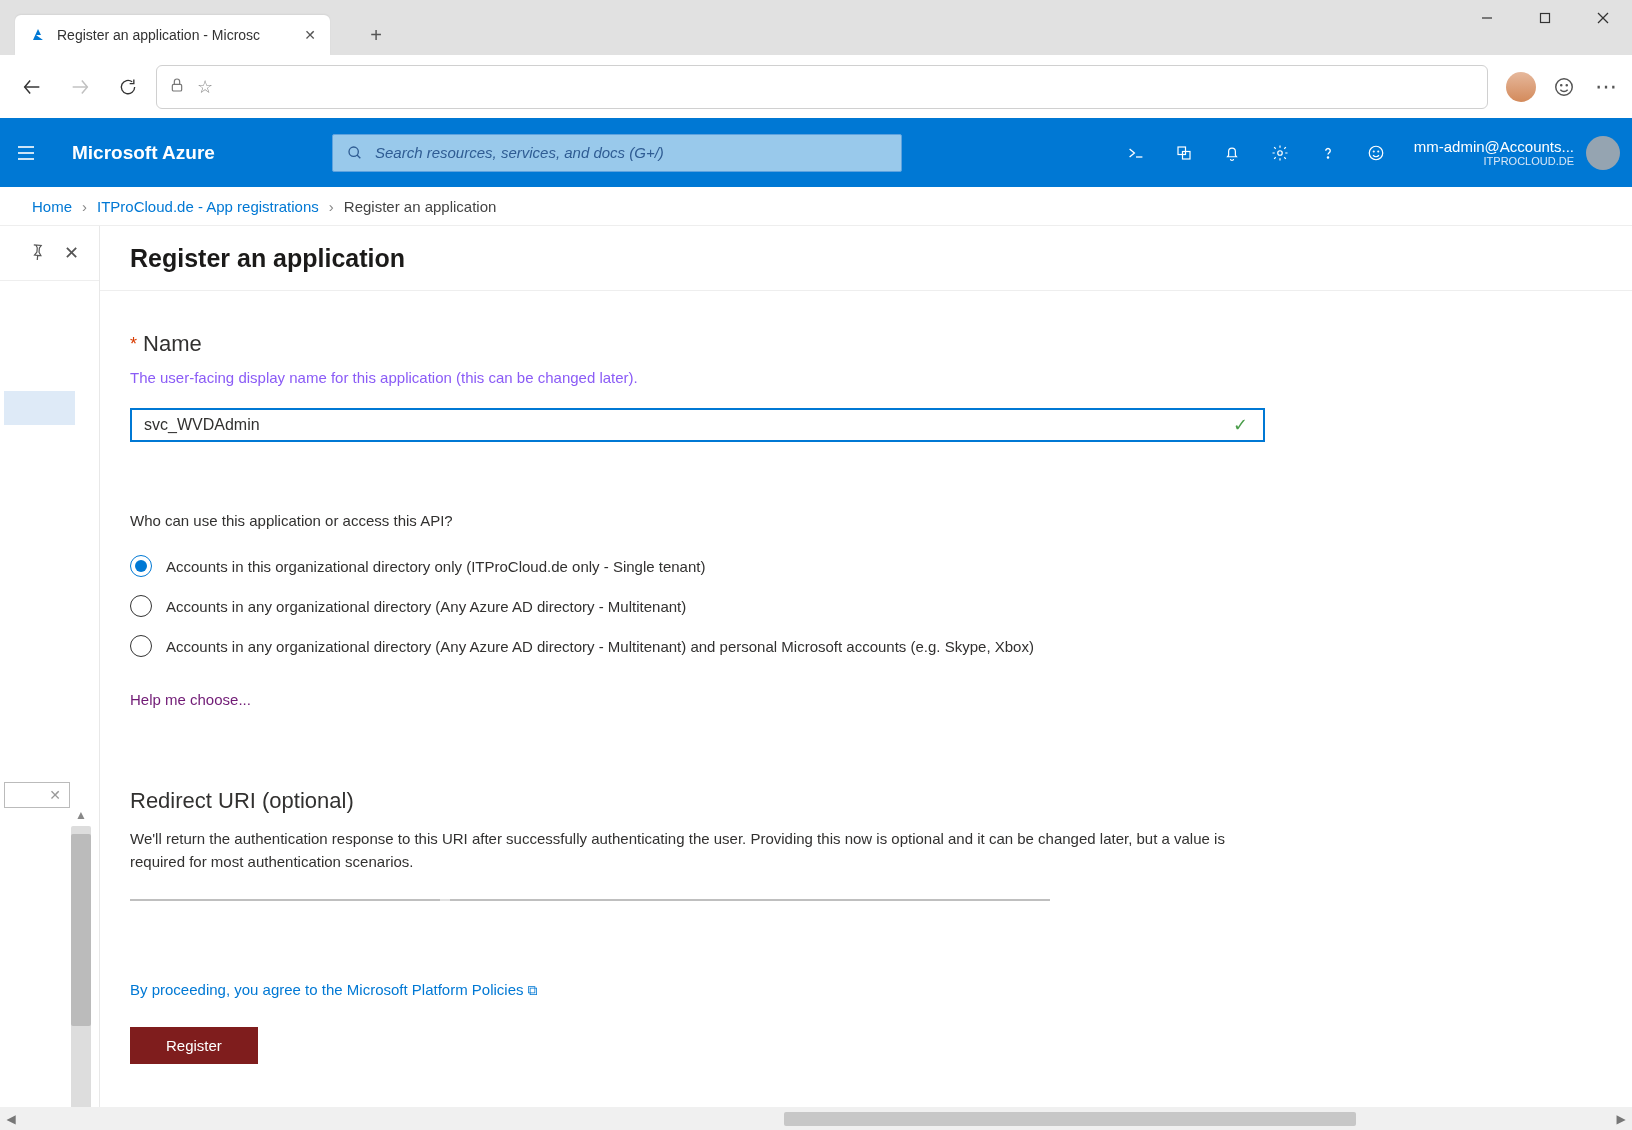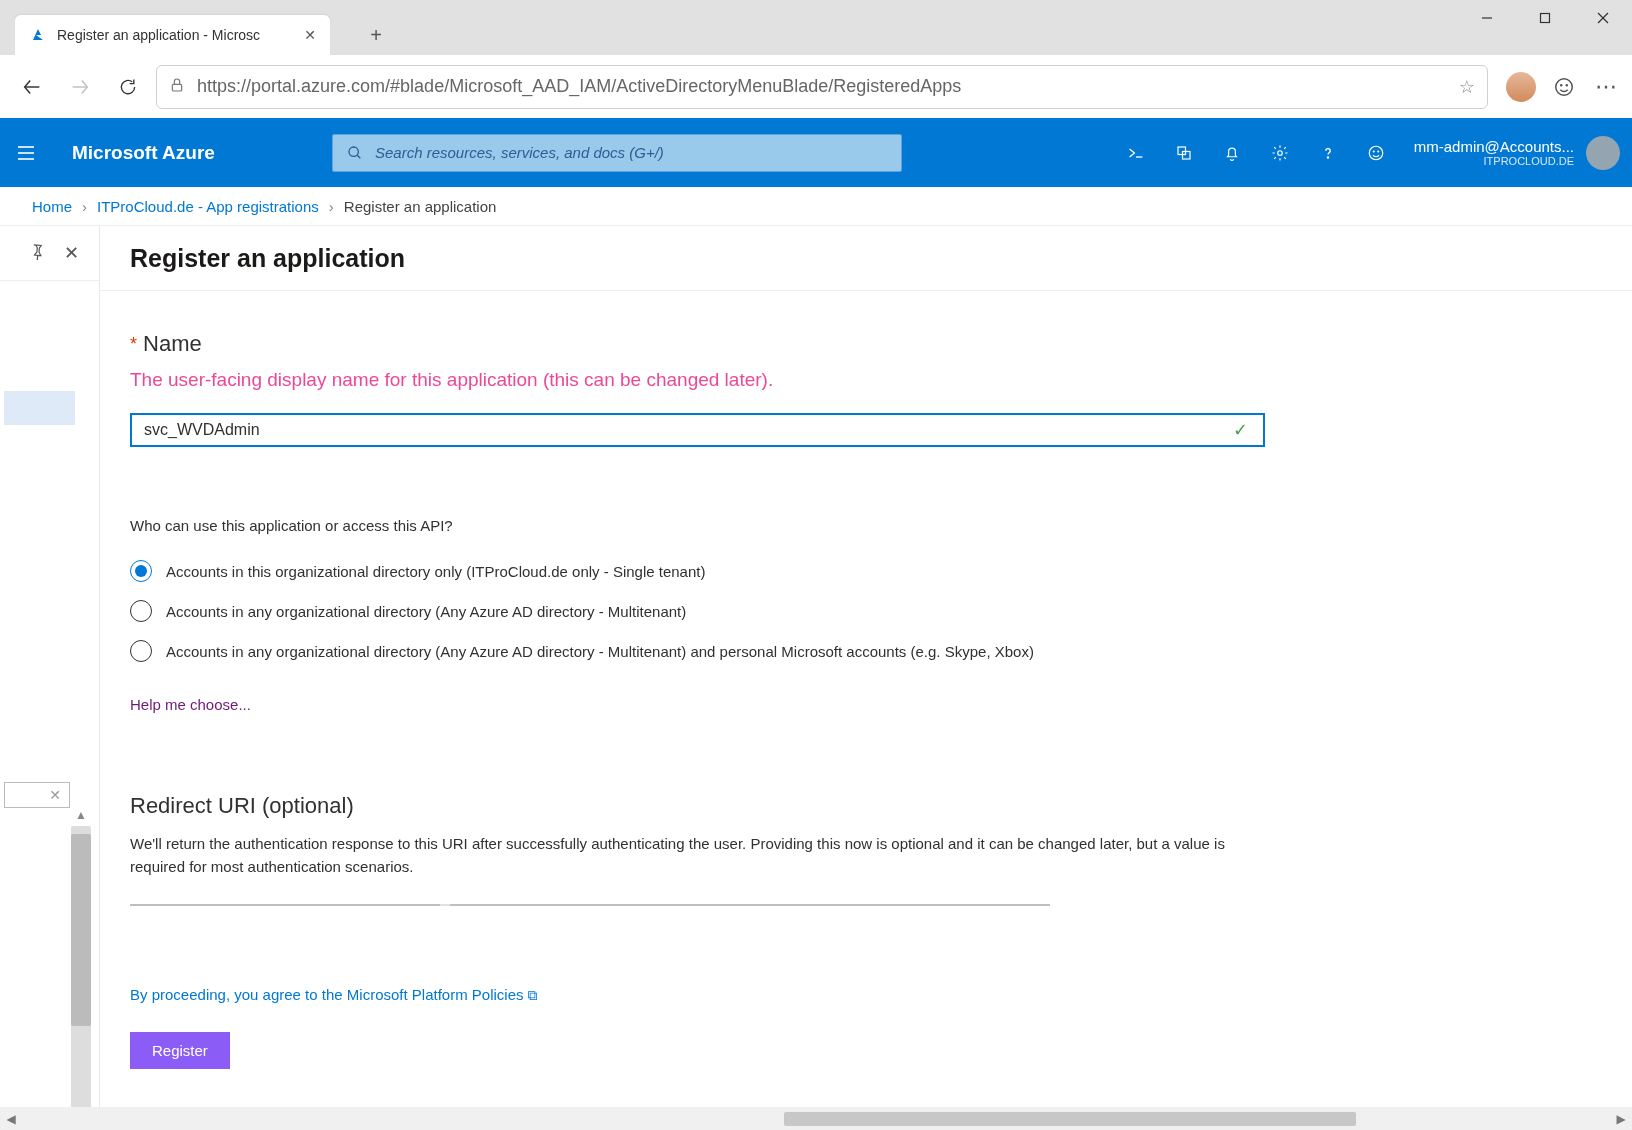--- a/index.html
+++ b/index.html
@@ -141,21 +141,21 @@
     flex:1; padding: 0 0 0 0; position:relative;
   }
   .page-title-row{
     height:65px; display:flex; align-items:center; padding-left:30px; border-bottom:1px solid #eee;
   }
   .page-title{ font-size:25px; font-weight:600; color:#1b1a19;}
   .form-area{ padding: 40px 0 0 30px; max-width: 1160px;}
   .sec-label-row{ display:flex; align-items:center; gap:6px;}
   .req-star{ color:#d83b01; font-size:18px;}
   .sec-label{ font-size:22px; color:#323130;}
-  .sec-desc{ margin-top:12px; font-size:19px; color:#ec4899;}
+  .sec-desc{ margin-top:12px; font-size:15px; color:#8b5cf6;}
   .name-input-wrap{ position:relative; margin-top:22px;}
   .name-input{
     width:1135px; height:34px; border:2px solid #0078d4;
     padding: 0 36px 0 12px; font-size:16px; color:#323130;
     outline:none;
   }
   .name-check{ position:absolute; right:12px; top:6px; color:#4a9d4a; font-size:18px;}
   .sec2{ margin-top:70px;}
   .sec2-label{ font-size:22px; color:#323130;}
   .sec2-desc{ margin-top:14px; font-size:15px;}
@@ -168,22 +168,22 @@
   .radio.selected{ border-color:#0078d4;}
   .radio.selected::after{ content:""; width:12px; height:12px; background:#0078d4; border-radius:50%;}
   .help-link{ margin-top:34px; display:inline-block; color:#701a75; text-decoration:none; font-size:15px;}
   .sec3{ margin-top:80px;}
   .sec3-label{ font-size:22px;}
   .sec3-desc{ margin-top:14px; font-size:15px; max-width:1150px; line-height:1.5;}
   .policy-row{ margin-top:80px; font-size:15px;}
   .policy-row a{ color:#0078d4; text-decoration:none;}
   .ext-icon{ color:#0078d4; font-size:14px; margin-left:4px;}
   .register-btn{
-    margin-top:28px; background:#8b5cf6; color:#fff; border:none;
-    padding:10px 22px; font-size:15px; cursor:pointer;
+    margin-top:28px; background:#7f1d1d; color:#fff; border:none;
+    padding:10px 36px; font-size:15px; cursor:pointer;
   }
   .uri-line{ margin-top:26px; height:2px; background:#e1e1e1; width:920px; position:relative;}
   .uri-line::before{ content:""; position:absolute; left:0; width:310px; height:2px; background:#bfbfbf;}
   .uri-line::after{ content:""; position:absolute; left:320px; width:600px; height:2px; background:#bfbfbf;}
   
   .hscroll{
     position:absolute; left:0; right:0; bottom:0; height:23px; background:#f0f0f0;
     display:flex; align-items:center;
   }
   .hscroll .arrow{ width:22px; text-align:center; color:#777; font-size:12px;}
@@ -243,21 +243,20 @@
         <polyline points="19,3 19,8 14,8"></polyline>
       </svg>
   </div>
   <div class="addrbox">
     <span class="lock-icon">
       <svg width="16" height="16" viewBox="0 0 24 24" fill="none" stroke="#777" stroke-width="1.8">
           <rect x="5" y="11" width="14" height="10" rx="2"></rect>
           <path d="M8 11V7a4 4 0 0 1 8 0v4"></path>
         </svg>
     </span>
-    <span class="url-text">https://portal.azure.com/#blade/Microsoft_AAD_IAM/ActiveDirectoryMenuBlade/RegisteredApps</span>
     <span class="star-icon">☆</span>
   </div>
   <div class="browser-right">
     <div class="profile-pic"></div>
     <div class="smiley-icon">
       <svg width="22" height="22" viewBox="0 0 24 24" fill="none" stroke="#555" stroke-width="1.6">
           <circle cx="12" cy="12" r="9"></circle>
           <circle cx="9" cy="10" r="0.6" fill="#555"></circle>
           <circle cx="15" cy="10" r="0.6" fill="#555"></circle>
           <path d="M8 15c1.2 1.3 2.6 2 4 2s2.8-.7 4-2"></path>

